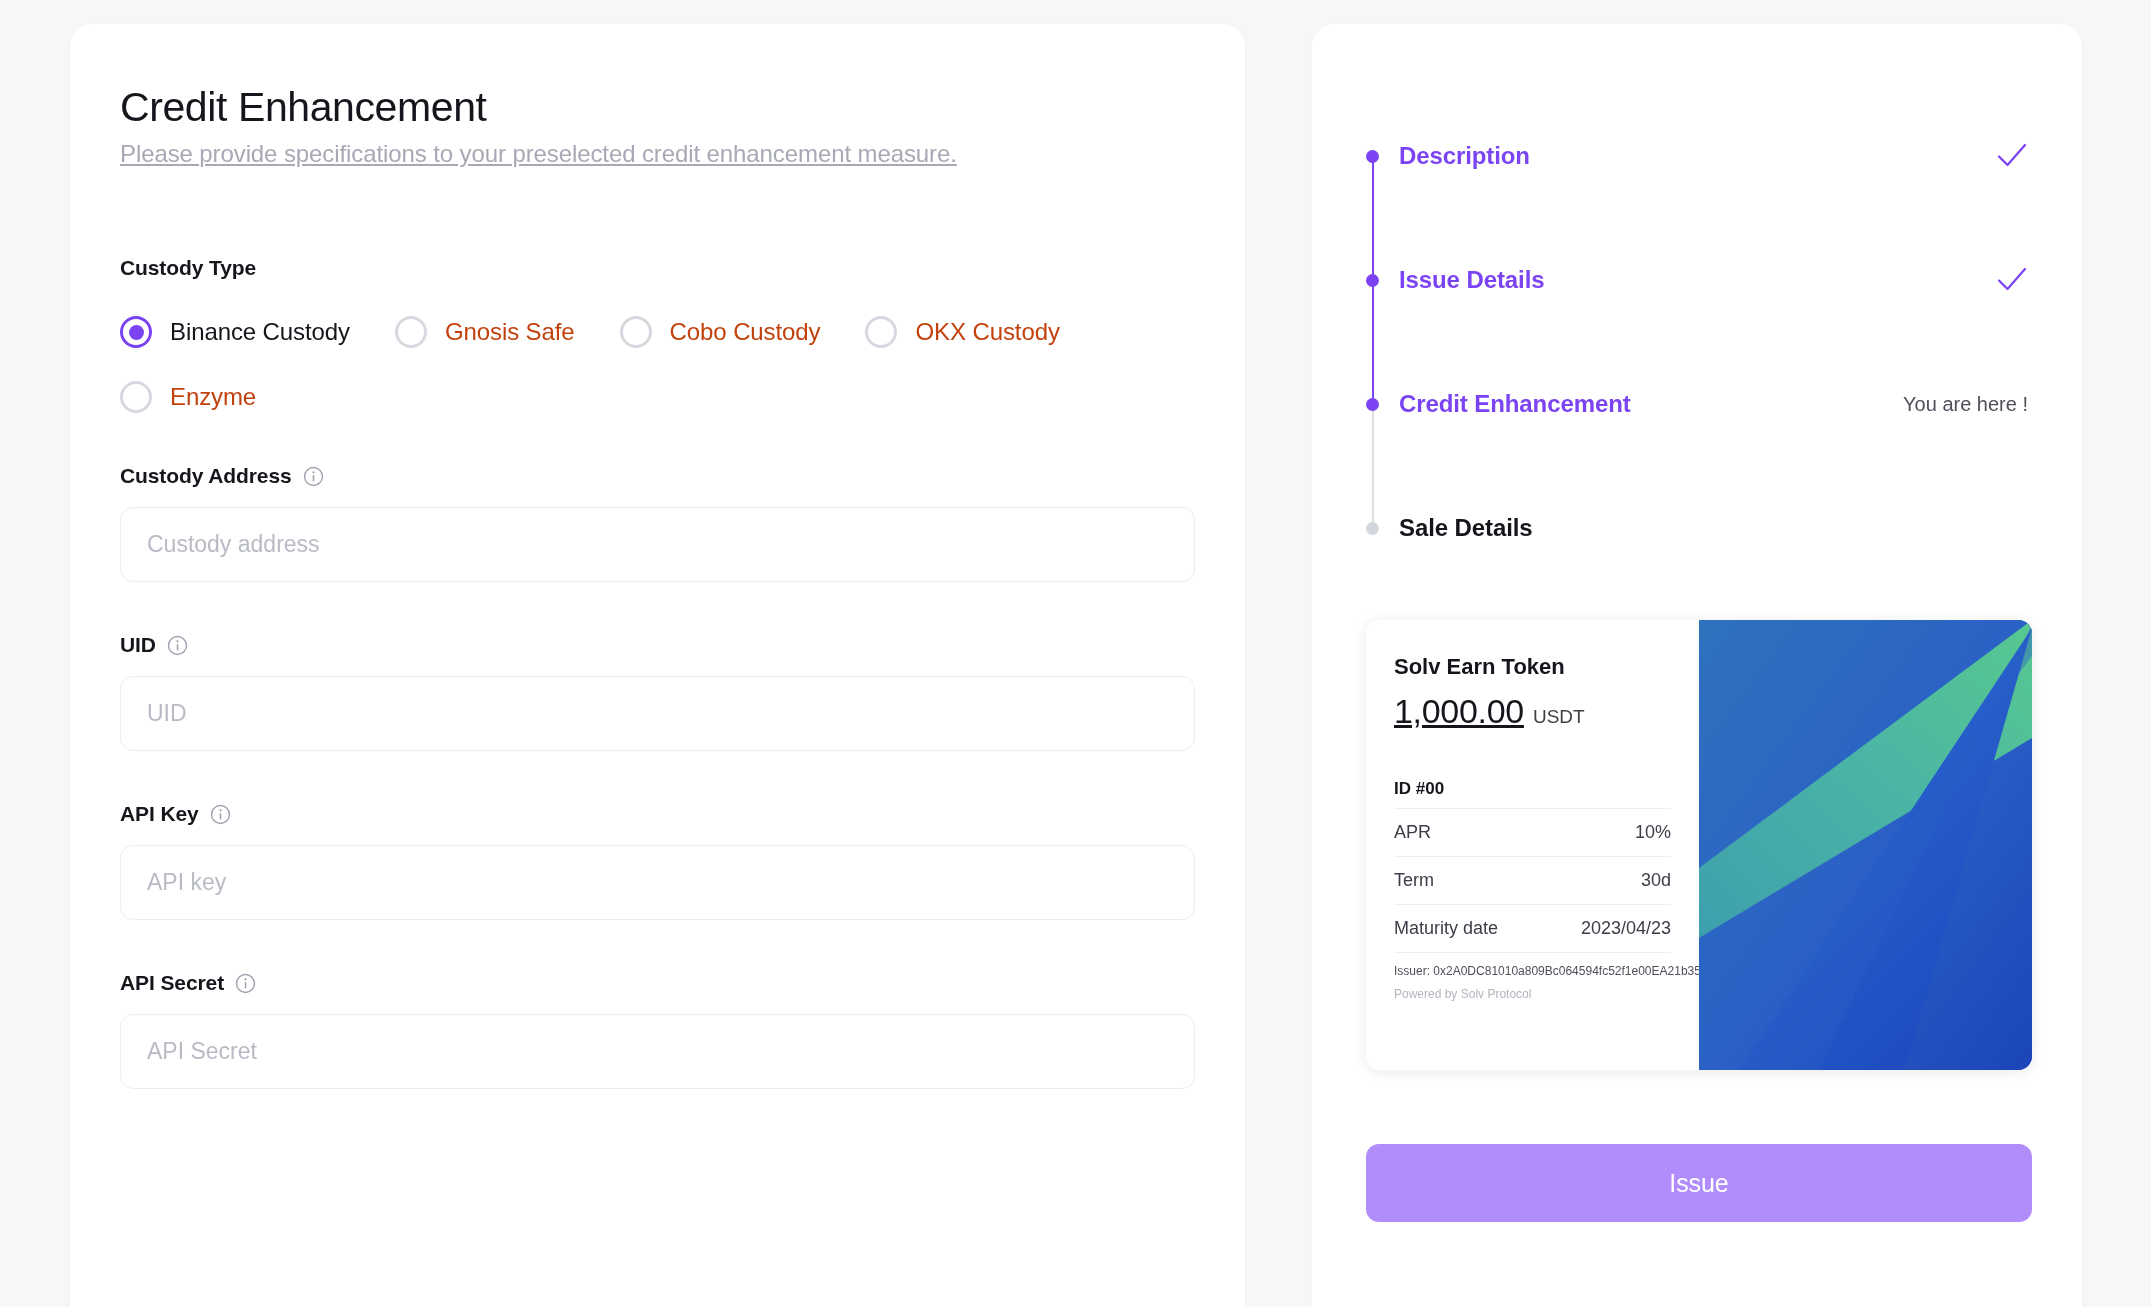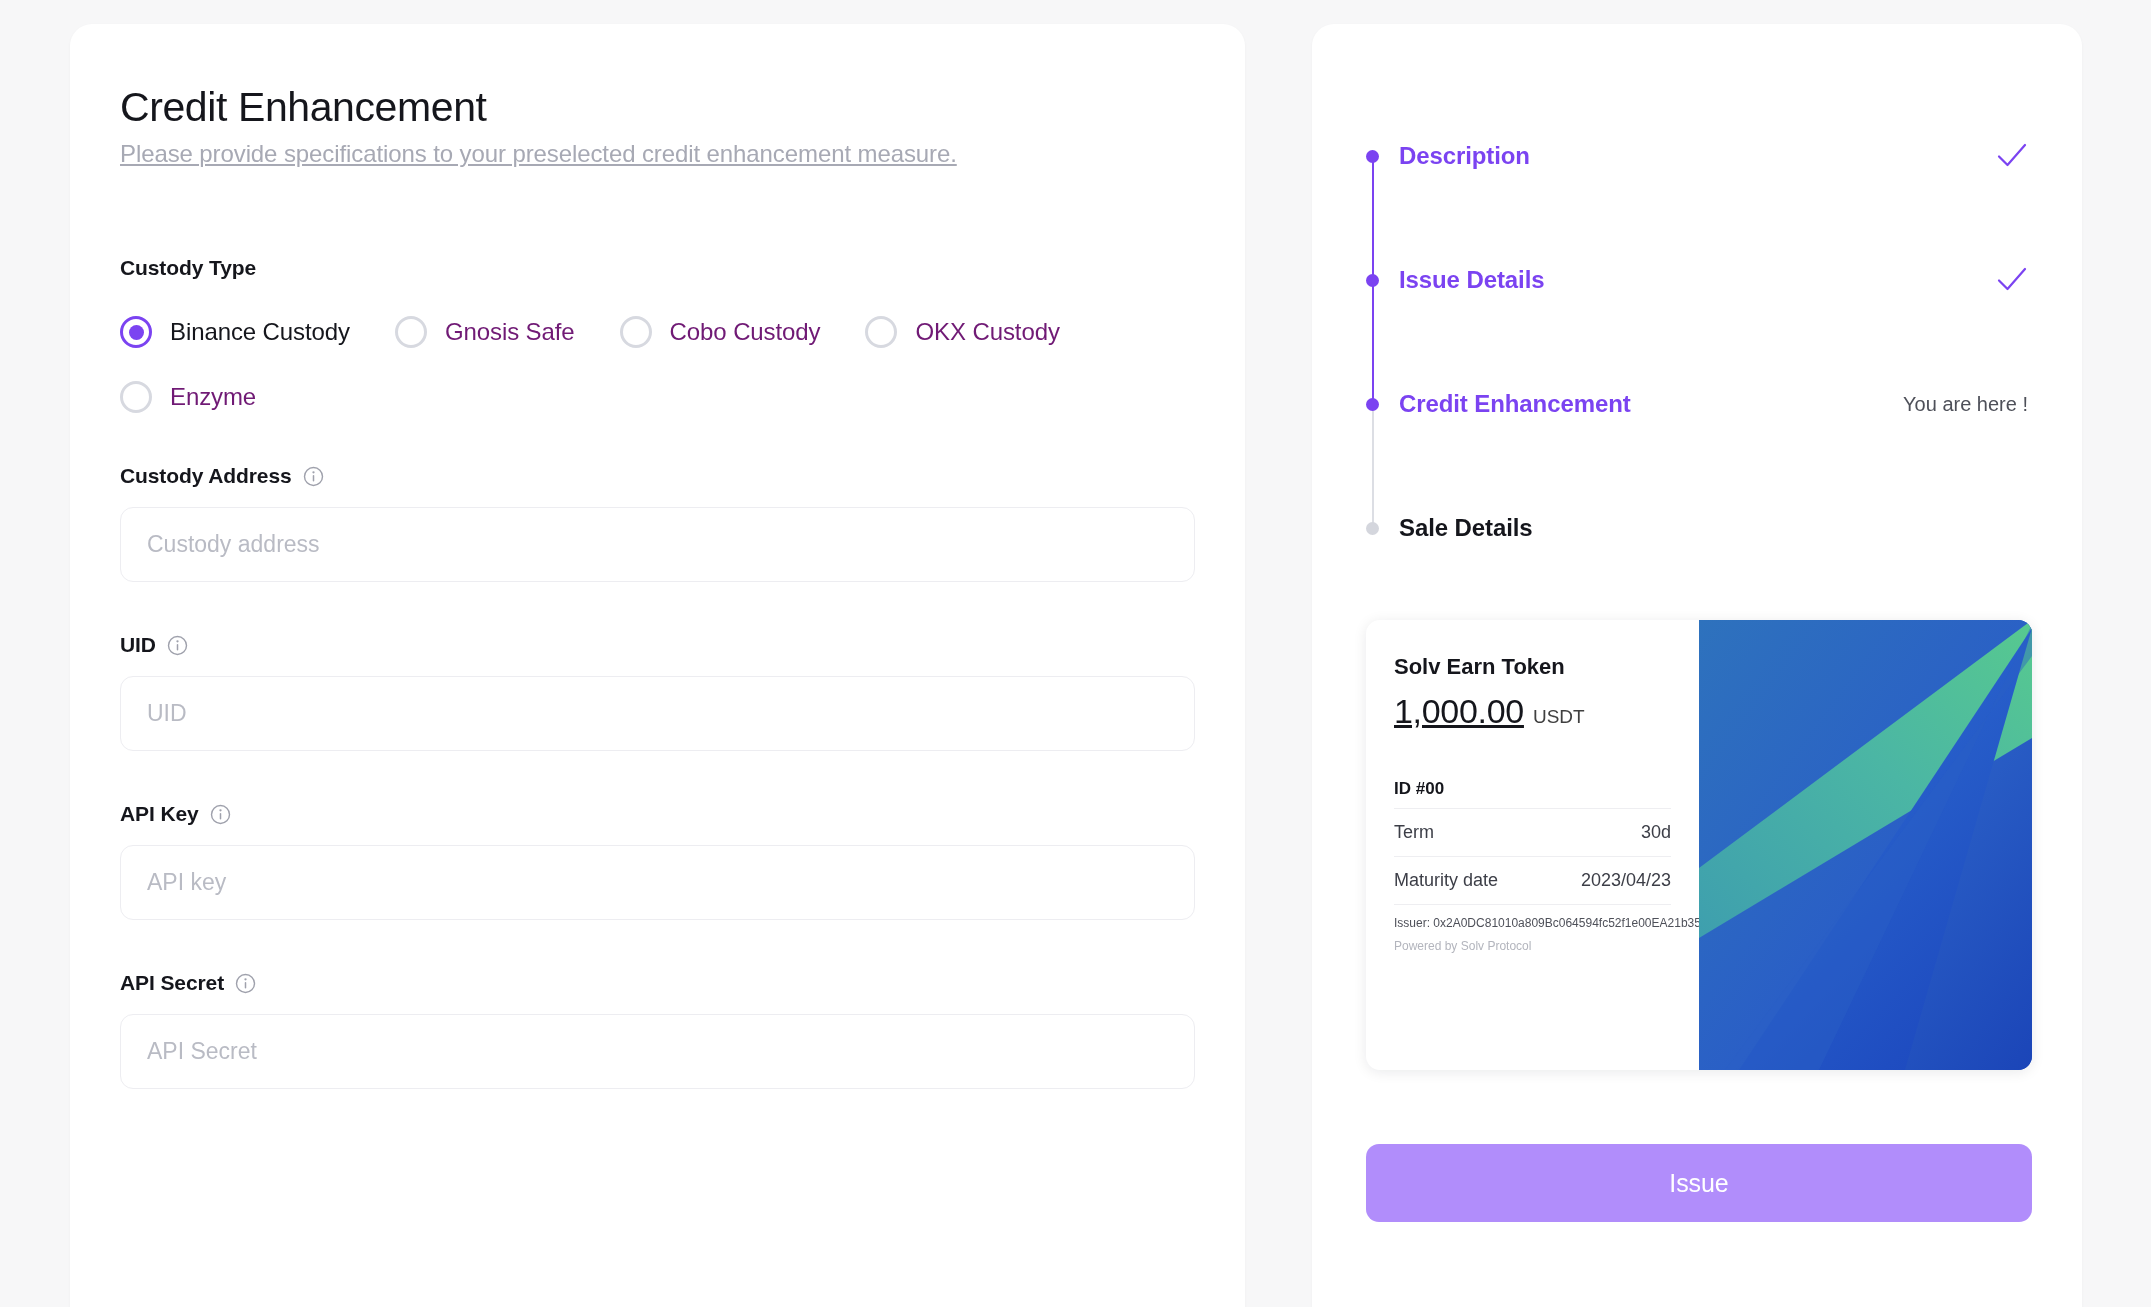--- a/index.html
+++ b/index.html
@@ -132,21 +132,21 @@
     width: 15px;
     height: 15px;
     margin-left: -7.5px;
     margin-top: -7.5px;
     border-radius: 50%;
     background: #7b43f1;
   }
 
   .radio-text {
     font-size: 24px;
-    color: #701a75;
+    color: #c2410c;
     letter-spacing: -0.1px;
   }
 
   .radio-option.selected .radio-text {
     color: #15161c;
   }
 
   
   .field-block { margin-top: 51px; }
 
@@ -525,20 +525,24 @@
           <div class="token-name">Solv Earn Token</div>
 
           <div class="token-amount-row">
             <span class="token-amount">1,000.00</span>
             <span class="token-currency">USDT</span>
           </div>
 
           <div class="token-id">ID #00</div>
 
           <div class="token-rows">
+            <div class="token-row">
+              <span>APR</span>
+              <span>10%</span>
+            </div>
             <div class="token-row">
               <span>Term</span>
               <span>30d</span>
             </div>
             <div class="token-row">
               <span>Maturity date</span>
               <span>2023/04/23</span>
             </div>
           </div>
 

